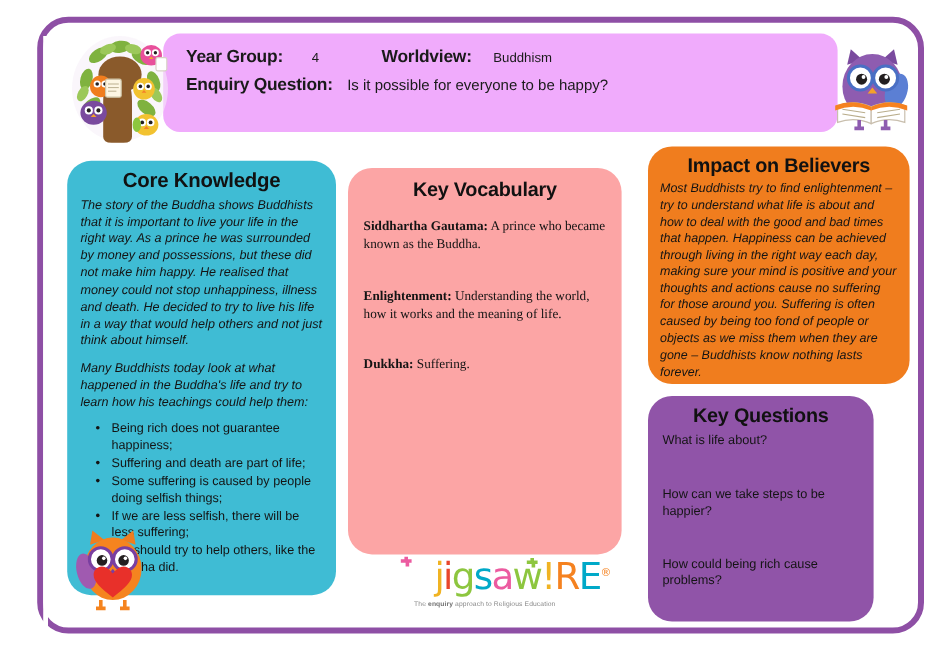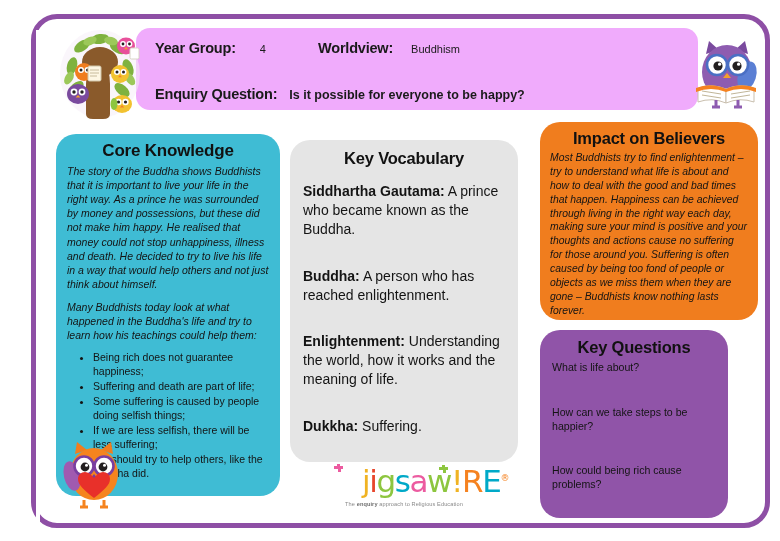--- a/index.html
+++ b/index.html
@@ -36,24 +36,24 @@
     border-radius:14px;
   }
   .hdr-row{position:absolute;display:flex;align-items:baseline;}
   .hdr-label{
     font-size:14.5px;font-weight:bold;color:#1a1a1a;letter-spacing:-.2px;
     white-space:nowrap;
   }
   .hdr-value{
     font-size:11px;color:#1a1a1a;white-space:nowrap;
   }
-  .hdr-value.bold{font-size:12.5px;font-weight:bold;}
+  .hdr-value.bold{font-size:12.5px;font-weight:normal;}
   .row-year{left:19px;top:12px;}
   .row-world{left:182px;top:12px;}
-  .row-enq{left:19px;top:58px;}
+  .row-enq{left:19px;top:35px;}
   .gap-y{width:24px;display:inline-block;}
   .gap-w{width:18px;display:inline-block;}
   .gap-e{width:12px;display:inline-block;}
 
   
   .mascot{position:absolute;}
   .tree-owls{left:56px;top:24px;width:88px;height:96px;}
   .owl-read{left:690px;top:28px;width:74px;height:84px;}
   .owl-heart{left:58px;top:430px;width:72px;height:82px;}
 
@@ -84,27 +84,28 @@
     background:#3fbcd4;
     padding:7px 11px 0 11px;
   }
   .p-core .panel-title{font-size:17px;margin-bottom:3px;}
   .p-core .panel-body{font-size:10.5px;line-height:1.345;}
   .bullets{margin:6px 0 0 0;padding-left:26px;}
   .bullets li{margin-bottom:1px;line-height:1.33;font-size:10.5px;}
 
   .p-vocab{
     left:290px;top:140px;width:228px;height:322px;
-    background:#e5e5e5;
+    background:#fca5a5;
     padding:9px 13px 0 13px;
   }
   .p-vocab .panel-title{margin-bottom:14px;}
   .vocab-item{
-    font-size:14px;line-height:1.35;color:#141414;
+    font-size:11px;line-height:1.35;color:#141414;
     margin-bottom:28px;
+    font-family:Liberation Serif, serif;
   }
   .vocab-term{font-weight:bold;}
 
   .p-impact{
     left:540px;top:122px;width:218px;height:198px;
     background:#f07d1e;
     padding:7px 10px 15px 10px;
   }
   .p-impact .panel-title{margin-bottom:3px;}
   .p-impact .panel-body{font-size:10.4px;line-height:1.335;}
@@ -309,23 +310,20 @@
     <path d="M26 70 l0 7 m-4 0 h8" stroke="#f5841f" stroke-width="3" fill="none"></path>
     <path d="M46 70 l0 7 m-4 0 h8" stroke="#f5841f" stroke-width="3" fill="none"></path>
   </svg>
 
   <div class="panel p-vocab">
     <h2 class="panel-title">Key Vocabulary</h2>
     <div class="vocab-item">
       <span class="vocab-term">Siddhartha Gautama:</span><span> A prince who became known as the Buddha.</span>
     </div>
     <div class="vocab-item">
-      <span class="vocab-term">Buddha:</span><span> A person who has reached enlightenment.</span>
-    </div>
-    <div class="vocab-item">
       <span class="vocab-term">Enlightenment:</span><span> Understanding the world, how it works and the meaning of life.</span>
     </div>
     <div class="vocab-item">
       <span class="vocab-term">Dukkha:</span><span> Suffering.</span>
     </div>
   </div>
 
   <div class="panel p-impact">
     <h2 class="panel-title">Impact on Believers</h2>
     <div class="panel-body">

